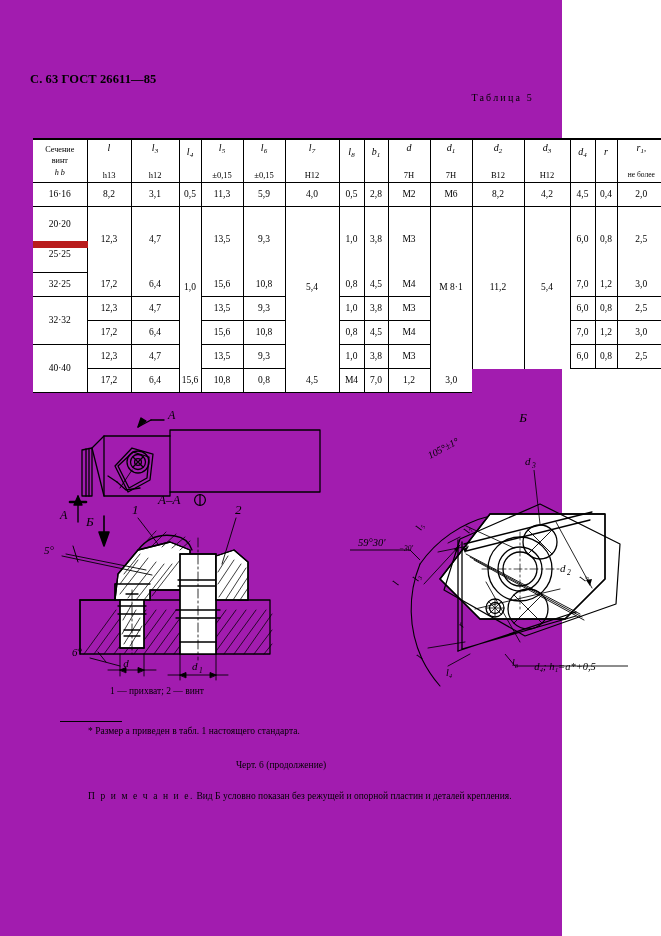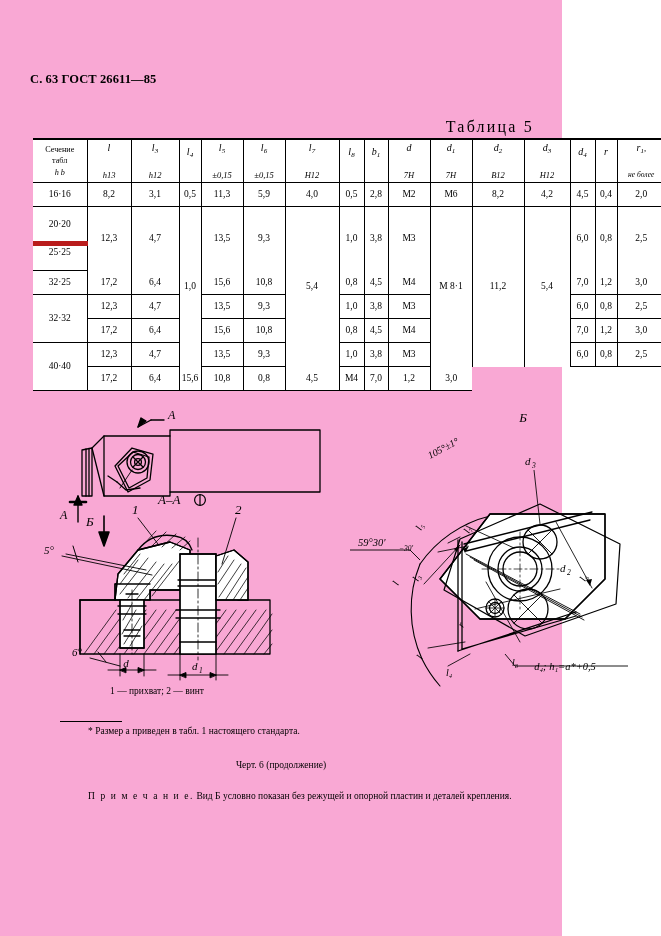--- a/index.html
+++ b/index.html
@@ -13,37 +13,37 @@
     position: relative;
     font-family: "Liberation Serif", "DejaVu Serif", serif;
     color: #000;
     overflow: hidden;
   }
   .page {
     position: absolute;
     left: 0; top: 0;
     width: 562px;
     height: 936px;
-    background: #f9a8d4;
+    background: #a21caf;
   }
   
   .page-header {
     position: absolute;
     left: 30px;
     top: 72px;
     font-size: 12.5px;
     font-weight: bold;
     letter-spacing: 0.1px;
     white-space: nowrap;
   }
   .table-caption {
     position: absolute;
     right: 28px;
-    top: 118px;
-    font-size: 16px;
+    top: 92px;
+    font-size: 10px;
     letter-spacing: 2.2px;
     white-space: nowrap;
     text-align: right;
   }
   .units-label {
     position: absolute;
     left: 0; right: 0;
     top: 124px;
     text-align: center;
     font-size: 9.5px;
@@ -84,21 +84,21 @@
   table.spec td.edgeL { border-left: none; }
   table.spec td.edgeR { border-right: none; }
   table.spec tr.body td {
     height: 23px;
     border-bottom: 1px solid #000;
   }
   table.spec tr.body.nb td { border-bottom: none; }
   table.spec tr.last td { border-bottom: 1.8px solid #000; }
   .hsym { font-style: italic; font-size: 10px; }
   .hsub { font-size: 7px; vertical-align: -0.22em; font-style: italic;}
-  .hline2 { font-size: 8.5px; display: block; margin-top: 16px; font-style: italic;}
+  .hline2 { font-size: 8.5px; display: block; margin-top: 16px;}
   .secthdr { font-size: 8.2px; line-height: 1.25; }
   .secthdr i { font-style: italic; margin-top: 22px; }
   
   .type-label {
     position: absolute;
     left: 0; right: 0;
     top: 388px;
     text-align: center;
     font-size: 11px;
     font-weight: bold;
@@ -178,21 +178,21 @@
         <col style="width:46px">
           <col style="width:25px">
           <col style="width:22px">
         <col style="width:48px">
       </colgroup>
       <tbody>
           <tr class="hdr">
         <th class="edgeL">
           <span class="secthdr">
             <span>Сечение</span><br>
-            <span>табл</span><br>
+            <span>винт</span><br>
             <i>h    b</i>
           </span>
         </th>
         <th>
           <span class="hsym">l</span><span class="hsub"></span>
           <span class="hline2">h13</span>
         </th>
         <th>
           <span class="hsym">l</span><span class="hsub">3</span>
           <span class="hline2">h12</span>
@@ -284,21 +284,21 @@
         <td rowspan="2">3,8</td>
         <td rowspan="2">M3</td>
         <td rowspan="6">M 8·1</td>
         <td rowspan="6">11,2</td>
         <td rowspan="6">5,4</td>
         <td rowspan="2">6,0</td>
         <td rowspan="2">0,8</td>
         <td rowspan="2" class="edgeR">2,5</td>
       </tr>
       <tr class="body">
-        <td class="edgeL" style="border-top:5px solid #b91c1c;vertical-align:top;padding-top:1px;">
+        <td class="edgeL" style="border-top:7px solid #b91c1c;vertical-align:top;padding-top:1px;">
           <span>25·25</span>
         </td>
       </tr>
 
       <tr class="body">
         <td class="edgeL">32·25</td>
         <td>17,2</td>
         <td>6,4</td>
         <td>15,6</td>
         <td>10,8</td>

